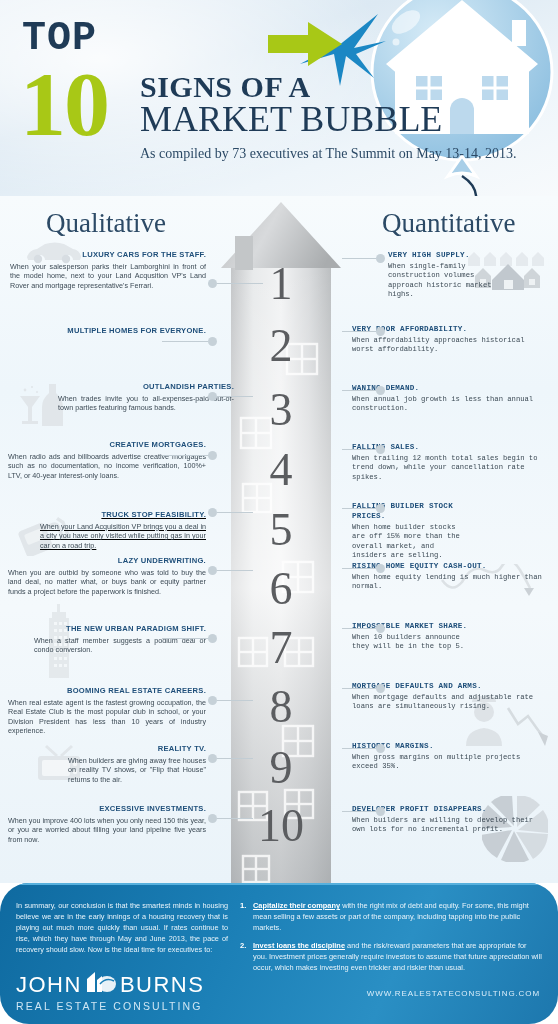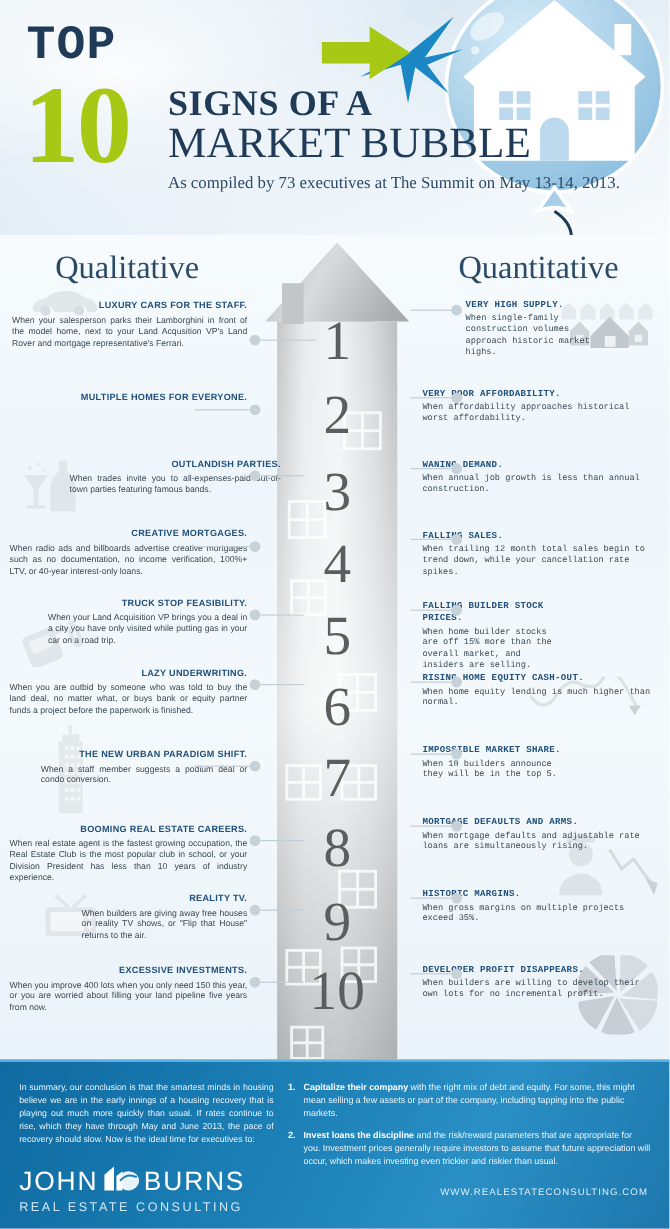--- a/index.html
+++ b/index.html
@@ -101,32 +101,32 @@
     position:absolute; width:9px; height:9px; border-radius:50%;
     background:#c6d1d8; top:0;
   }
 
   .deco-icon { position:absolute; z-index:3; opacity:.85; }
 
   
   .footer {
     position:relative; height:141px;
     background: linear-gradient(115deg,#0f6aa0 0%, #1b7fb6 40%, #2a8fc4 70%, #1d77ad 100%);
-    color:#ffffff; overflow:hidden;
+    color:#ffffff; overflow:hidden;border-radius:29px;
   }
   .footer-sep { position:absolute; left:0; top:0; width:100%; height:2px; background:#57b0dd; }
   .summary {
     position:absolute; left:16px; top:17px; width:212px;
     font-size:7.3px; line-height:11px; color:#e8f4fb; text-align:justify;
   }
   .actions { position:absolute; left:240px; top:17px; width:302px; }
   .action-item { display:flex; margin-bottom:7px; }
   .action-num { width:13px; font-size:7.6px; font-weight:700; color:#ffffff; line-height:11px; }
   .action-txt { flex:1; font-size:7.4px; line-height:11px; color:#e8f4fb; }
-  .action-txt b { color:#ffffff; font-weight:700; }
+  .action-txt b { color:#ffffff; font-weight:700;text-decoration:underline; }
   .logo { position:absolute; left:16px; top:88px; width:200px; }
   .logo-main {
     font-family:"Liberation Sans", sans-serif;
     font-size:22px; letter-spacing:1.5px; color:#ffffff; font-weight:400;
     display:flex; align-items:center;
   }
   .logo-sub {
     font-size:10.5px; letter-spacing:2.1px; color:#cfe6f4; margin-top:1px;
   }
   .site {
@@ -416,21 +416,21 @@
 
     <div class="entry left" style="left:8px; top:244px; width:198px;">
       <h3>CREATIVE MORTGAGES.</h3>
       <p>When radio ads and billboards advertise creative mortgages such as no documentation, no income verification, 100%+ LTV, or 40-year interest-only loans.</p>
     </div>
     <div class="connector" style="left:208px; top:255px;">
       <div class="conn-dot" style="left:0;"></div>
       <div class="conn-line" style="left:-46px; width:46px;"></div>
     </div>
 
-    <div class="entry left" style="left:40px; top:302px; width:166px;">
+    <div class="entry left" style="left:40px; top:314px; width:166px;text-decoration:underline;">
       <h3>TRUCK STOP FEASIBILITY.</h3>
       <p>When your Land Acquisition VP brings you a deal in a city you have only visited while putting gas in your car on a road trip.</p>
     </div>
     <div class="connector" style="left:208px; top:312px;">
       <div class="conn-dot" style="left:0;"></div>
       <div class="conn-line" style="left:9px; width:36px;"></div>
     </div>
 
     <div class="entry left" style="left:8px; top:360px; width:198px;">
       <h3>LAZY UNDERWRITING.</h3>

